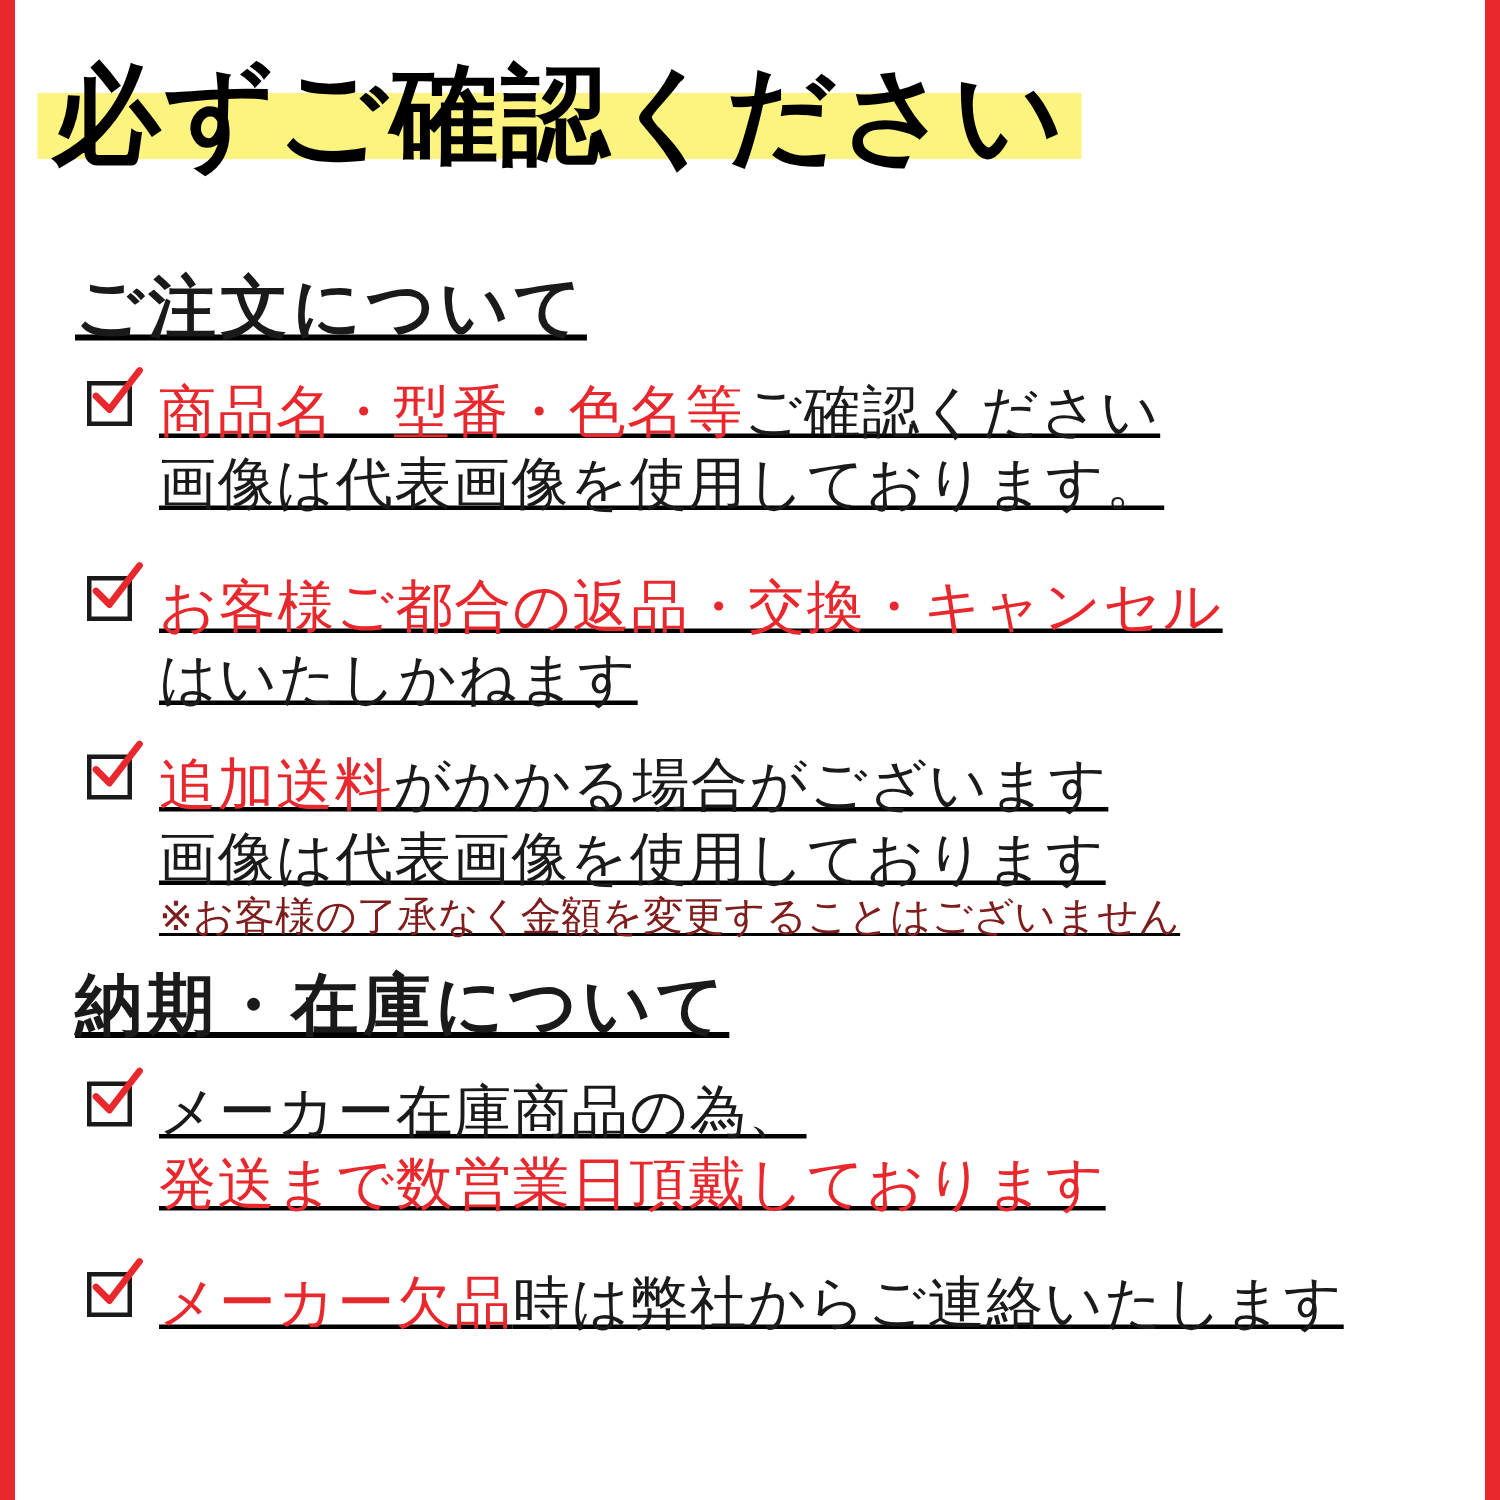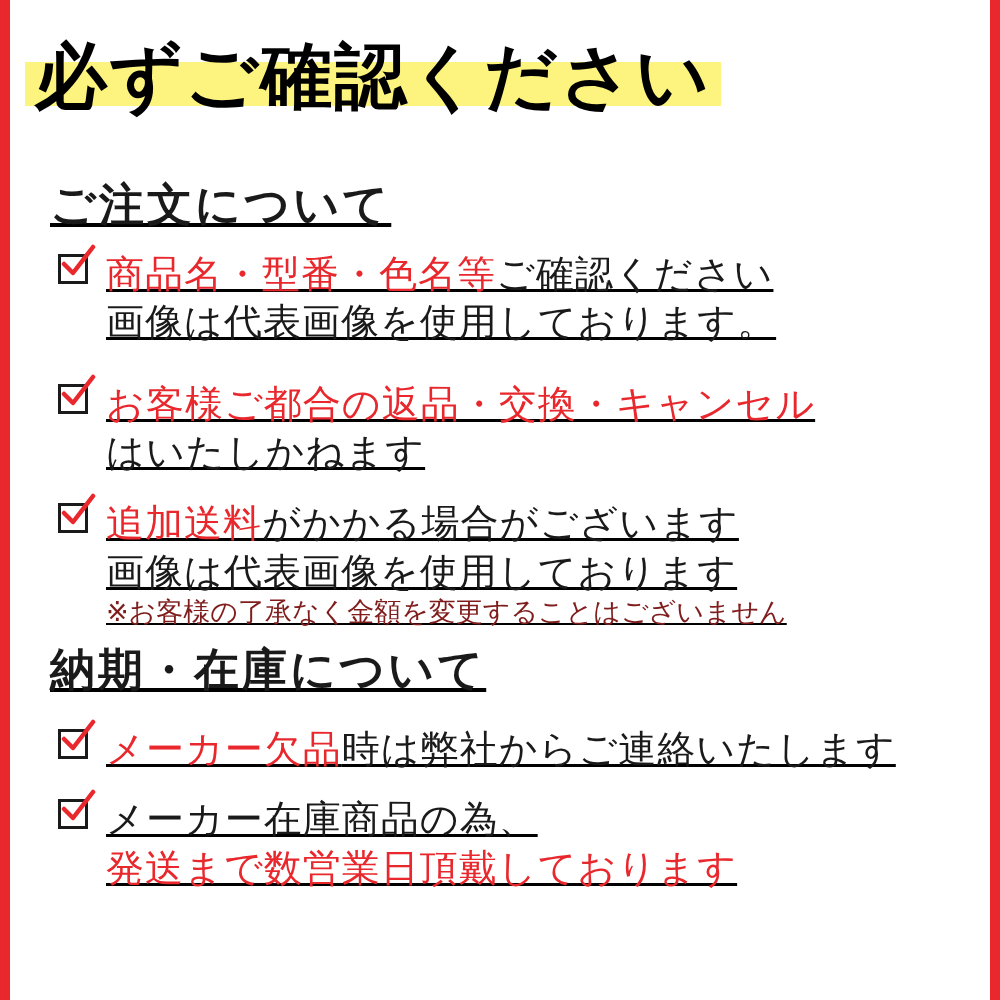--- a/index.html
+++ b/index.html
@@ -179,42 +179,42 @@
         <div class="line">
           <span class="blk">画像は代表画像を使用しております</span>
         </div>
         <div class="line small note">※お客様の了承なく金額を変更することはございません</div>
       </div>
     </div>
 
     <div class="section" style="top:645px;">
       <div class="section-head">納期・在庫について</div>
 
+      <div class="item" style="margin-top:22px;">
+        <span class="check">
+          <span class="box"></span>
+          <svg class="tick" viewBox="0 0 36 36">
+            <path d="M4 20 L13 29 L33 3" fill="none" stroke="#e8282d" stroke-width="4.5" stroke-linecap="round" stroke-linejoin="round"></path>
+          </svg>
+        </span>
+        <div class="line">
+          <span class="blk">メーカー在庫商品の為、</span>
+        </div>
+        <div class="line">
+          <span class="red">発送まで数営業日頂戴しております</span>
+        </div>
+      </div>
+
       <div class="item" style="margin-top:30px;">
         <span class="check">
           <span class="box"></span>
           <svg class="tick" viewBox="0 0 36 36">
             <path d="M4 20 L13 29 L33 3" fill="none" stroke="#e8282d" stroke-width="4.5" stroke-linecap="round" stroke-linejoin="round"></path>
           </svg>
         </span>
         <div class="line">
           <span class="red">メーカー欠品</span><span class="blk">時は弊社からご連絡いたします</span>
-        </div>
-      </div>
-
-      <div class="item" style="margin-top:22px;">
-        <span class="check">
-          <span class="box"></span>
-          <svg class="tick" viewBox="0 0 36 36">
-            <path d="M4 20 L13 29 L33 3" fill="none" stroke="#e8282d" stroke-width="4.5" stroke-linecap="round" stroke-linejoin="round"></path>
-          </svg>
-        </span>
-        <div class="line">
-          <span class="blk">メーカー在庫商品の為、</span>
-        </div>
-        <div class="line">
-          <span class="red">発送まで数営業日頂戴しております</span>
         </div>
       </div>
     </div>
 
   </div>
 </div>
 
 </body></html>

